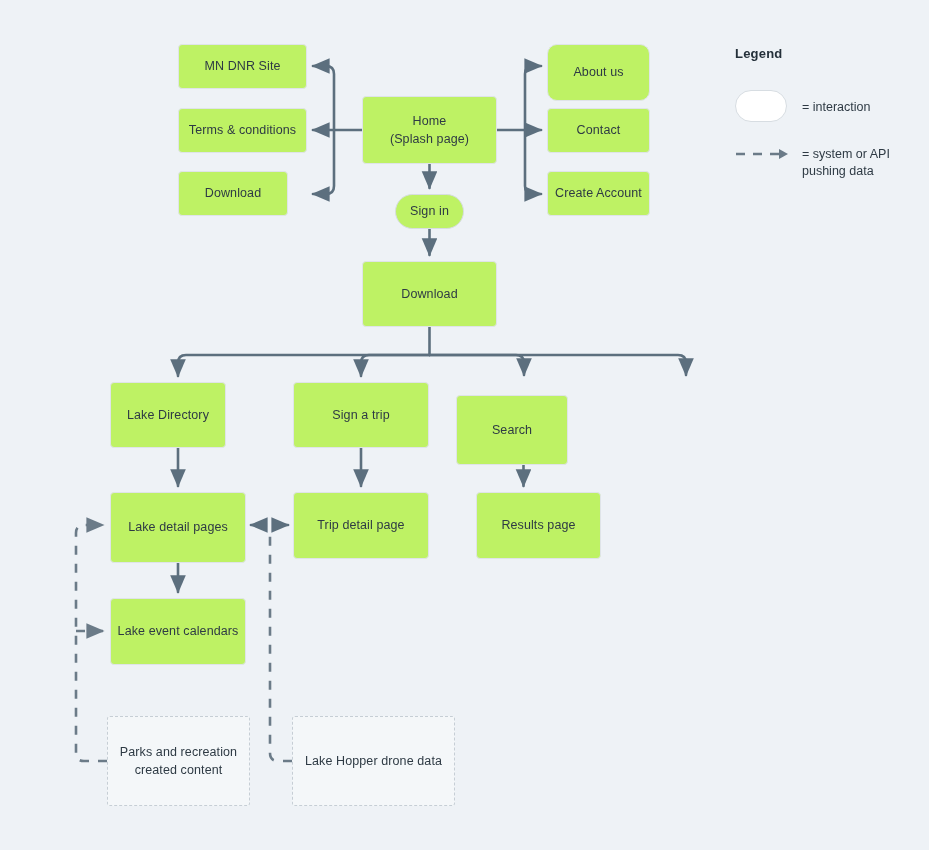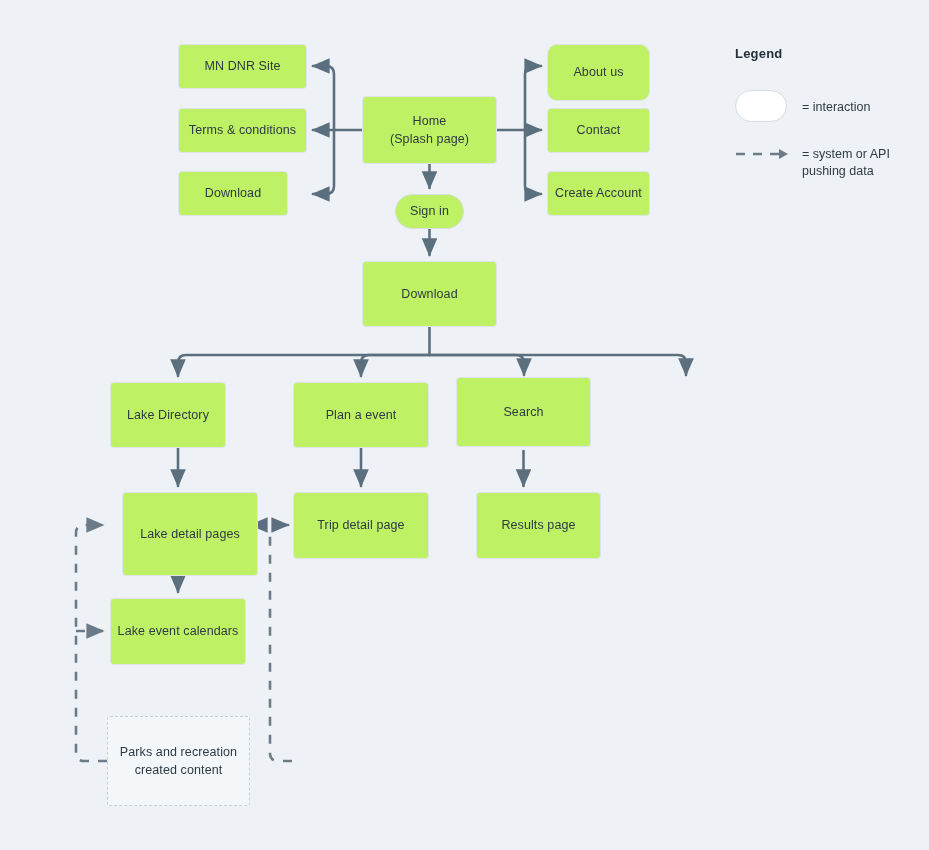--- a/index.html
+++ b/index.html
@@ -152,36 +152,37 @@
   <div class="node" style="left:547px;top:108px;width:103px;height:45px;">Contact</div>
 
   <div class="node" style="left:547px;top:171px;width:103px;height:45px;">Create Account</div>
 
   <div class="node pill" style="left:395px;top:194px;width:69px;height:35px;">Sign in</div>
 
   <div class="node" style="left:362px;top:261px;width:135px;height:66px;">Download</div>
 
   <div class="node" style="left:110px;top:382px;width:116px;height:66px;">Lake Directory</div>
 
-  <div class="node" style="left:293px;top:382px;width:136px;height:66px;">Plan a event</div>
+  <div class="node" style="left:293px;top:382px;width:136px;height:66px;">Sign a trip</div>
 
-  <div class="node" style="left:456px;top:377px;width:135px;height:70px;">Search</div>
+  <div class="node" style="left:456px;top:395px;width:112px;height:70px;">Search</div>
 
 
-  <div class="node" style="left:110px;top:492px;width:136px;height:84px;margin-left:12px;">Lake detail pages</div>
+  <div class="node" style="left:110px;top:492px;width:136px;height:71px;">Lake detail pages</div>
 
   <div class="node" style="left:293px;top:492px;width:136px;height:67px;">Trip detail page</div>
 
   <div class="node" style="left:476px;top:492px;width:125px;height:67px;">Results page</div>
 
   <div class="node ghost" style="left:107px;top:716px;width:143px;height:90px;">Parks and recreation
 created content</div>
 
   <div class="node" style="left:110px;top:598px;width:136px;height:67px;">Lake event calendars</div>
 
+  <div class="node ghost" style="left:292px;top:716px;width:163px;height:90px;">Lake Hopper drone data</div>
 
   <div class="legend-title">Legend</div>
 
   <div class="legend-pill"></div>
 
   <div class="legend-text t1">= interaction</div>
 
   <svg style="position:absolute;left:735px;top:146px;width:56px;height:16px;" viewBox="0 0 56 16" xmlns="http://www.w3.org/2000/svg">
     <path d="M1,8 L44,8" fill="none" stroke="#6b7b88" stroke-width="2.6" stroke-dasharray="9 8"></path>
     <path d="M44,3 L53,8 L44,13 z" fill="#6b7b88"></path>

